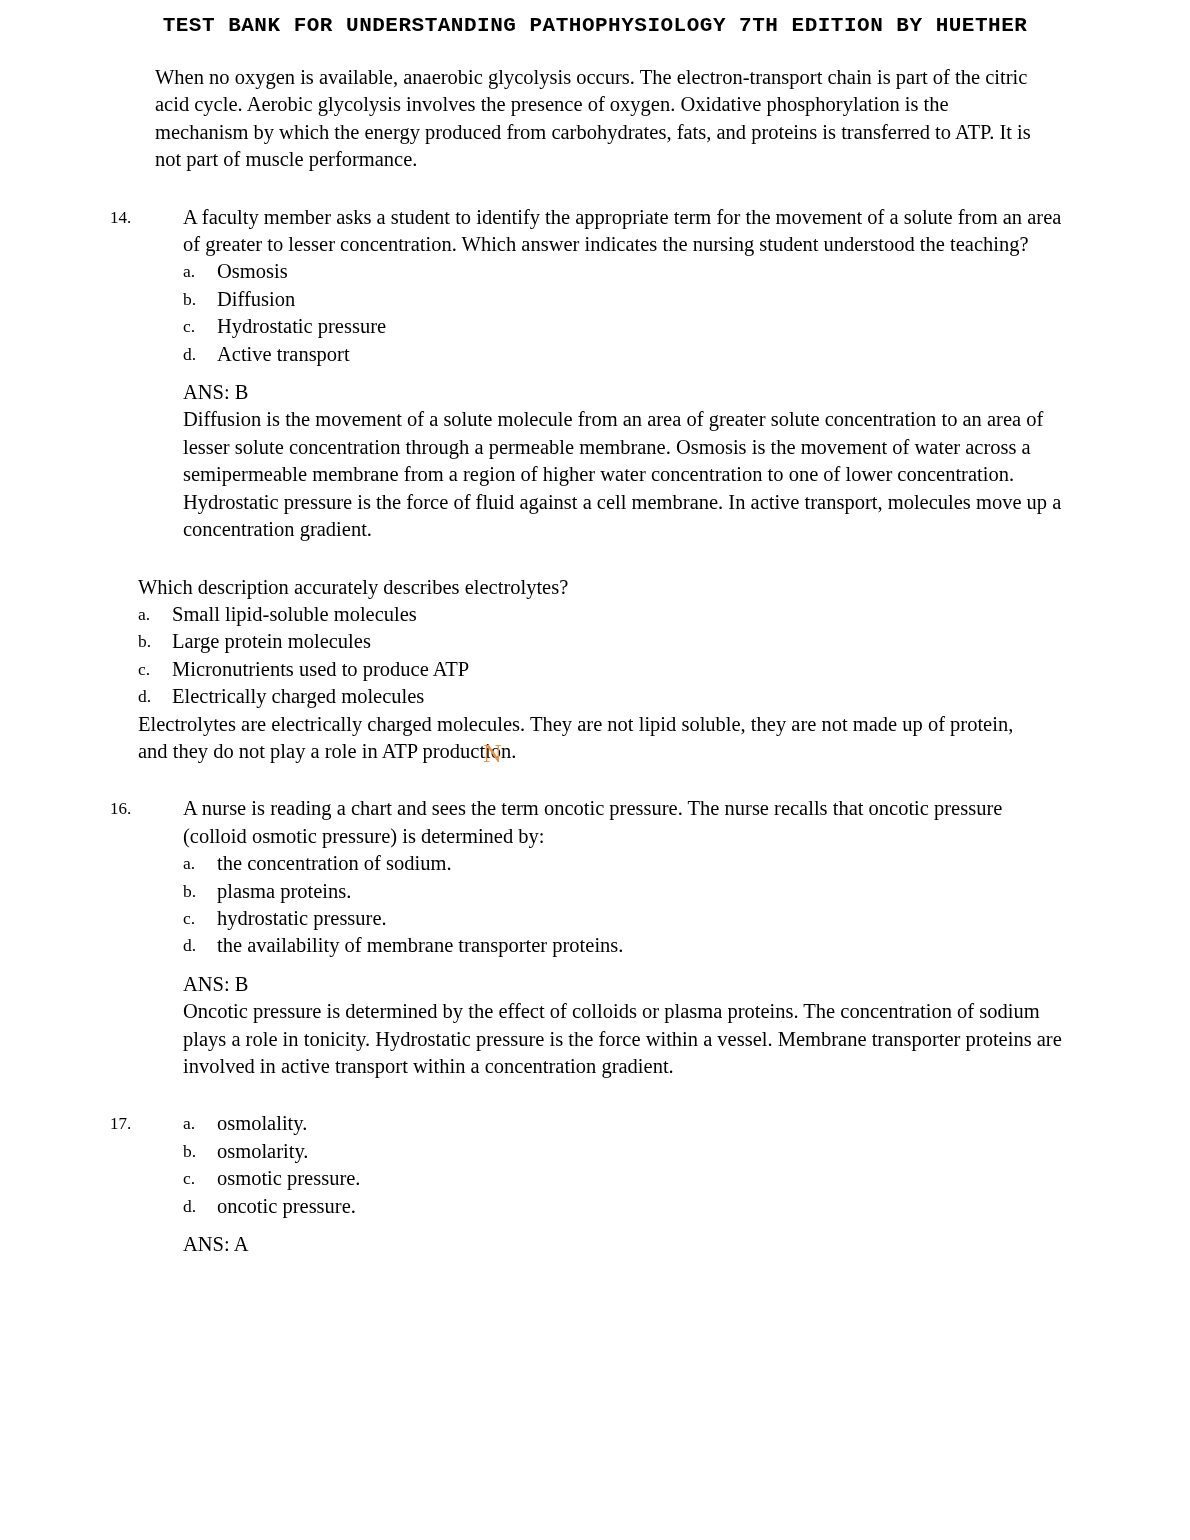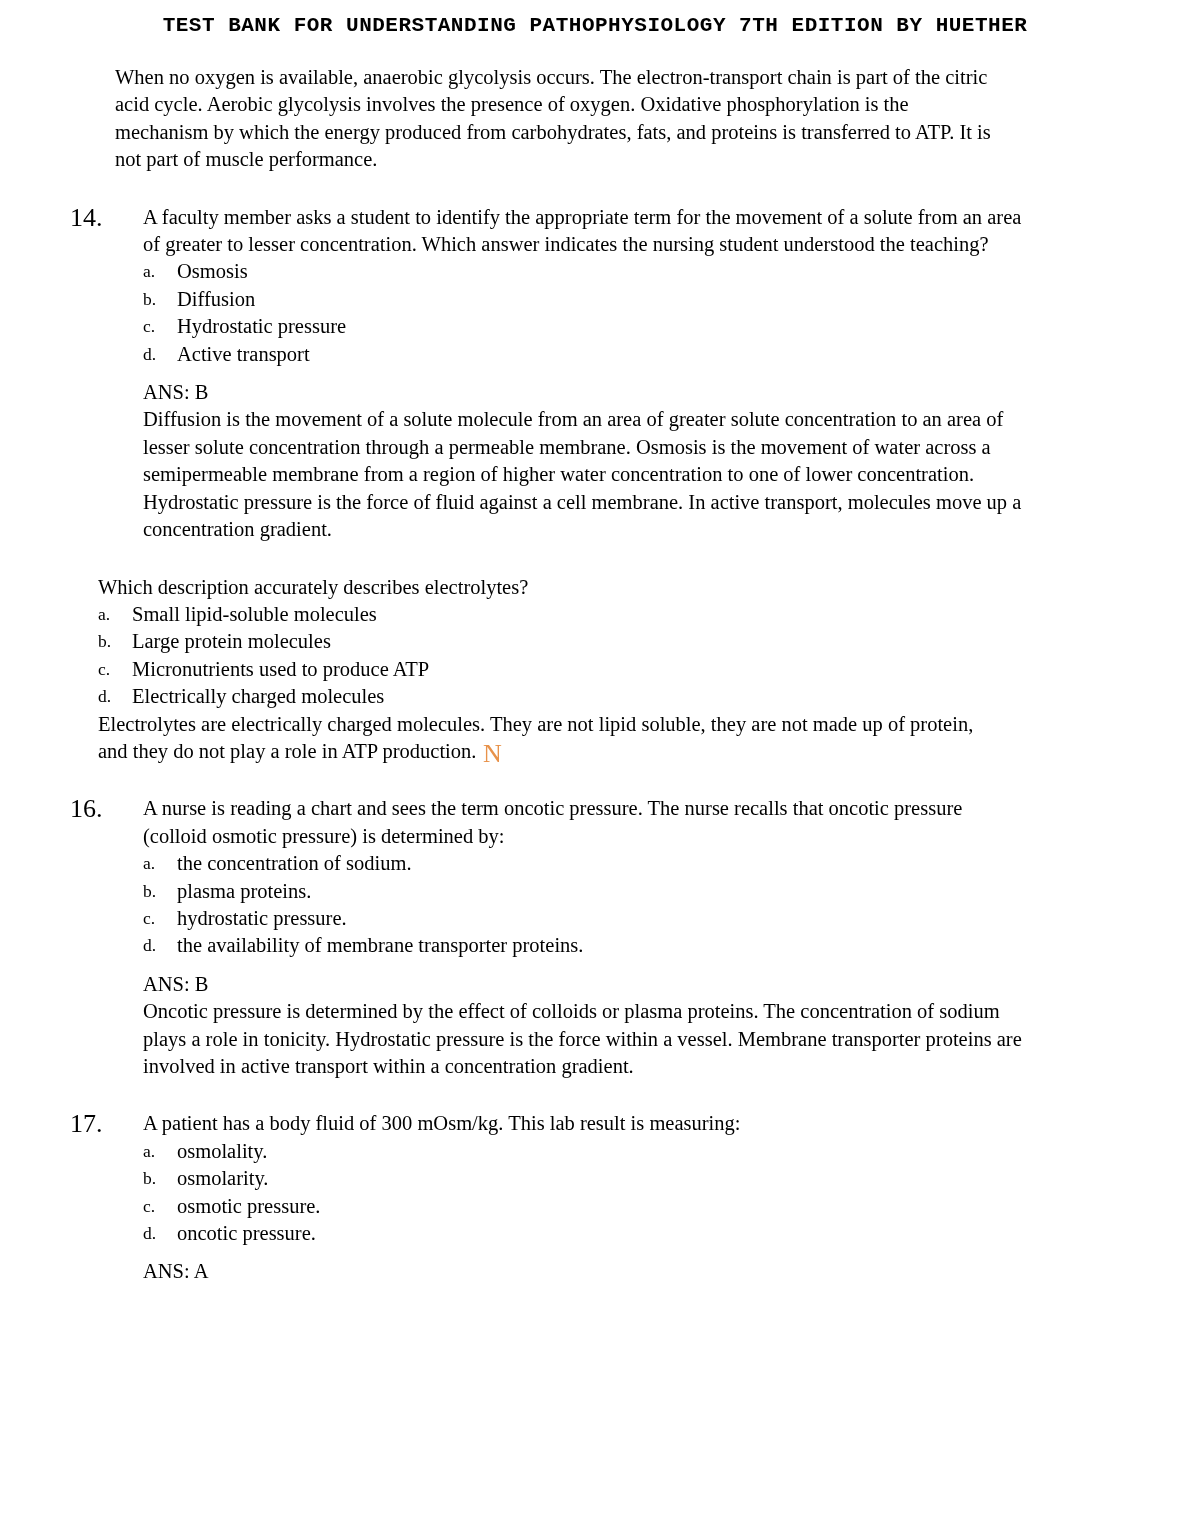--- a/index.html
+++ b/index.html
@@ -20,38 +20,38 @@
     padding-top: 13px;
     text-align: center;
     font-family: "Liberation Mono", "DejaVu Sans Mono", monospace;
     font-weight: bold;
     font-size: 21px;
     line-height: 26px;
     letter-spacing: 0.5px;
     white-space: nowrap;
   }
   .doc-body {
-    padding-left: 70px;
+    padding-left: 110px;
     padding-right: 100px; 
     font-size: 20.5px;
     line-height: 27.4px;
   }
   .intro-para {
     margin-left: 45px;   
     margin-top: 25px;
     max-width: 882px;
   }
   .question {
     display: flex;
     margin-top: 30px;
   }
   .q-num {
     width: 45px;
     flex-shrink: 0;
-    font-size: 26px;
+    font-size: 17px;
   }
   .q-body {
     flex: 1;
     max-width: 882px;
     margin-left: 28px;
   }
   .option {
     display: flex;
   }
   .opt-letter {
@@ -165,21 +165,20 @@
         </div>
             </div>
       <div class="answer-line">ANS: B</div>
       <div class="feedback">Oncotic pressure is determined by the effect of colloids or plasma proteins. The concentration of sodium plays a role in tonicity. Hydrostatic pressure is the force within a vessel. Membrane transporter proteins are involved in active transport within a concentration gradient.</div>
     </div>
   </div>
 
   <div class="question">
     <div class="q-num">17.</div>
     <div class="q-body">
-      <div class="q-text">A patient has a body fluid of 300 mOsm/kg. This lab result is measuring:</div>
       <div class="options">
 
       <div class="option">
           <span class="opt-letter">a.</span>
           <span class="opt-text">osmolality.</span>
         </div>
               <div class="option">
           <span class="opt-letter">b.</span>
           <span class="opt-text">osmolarity.</span>
         </div>

